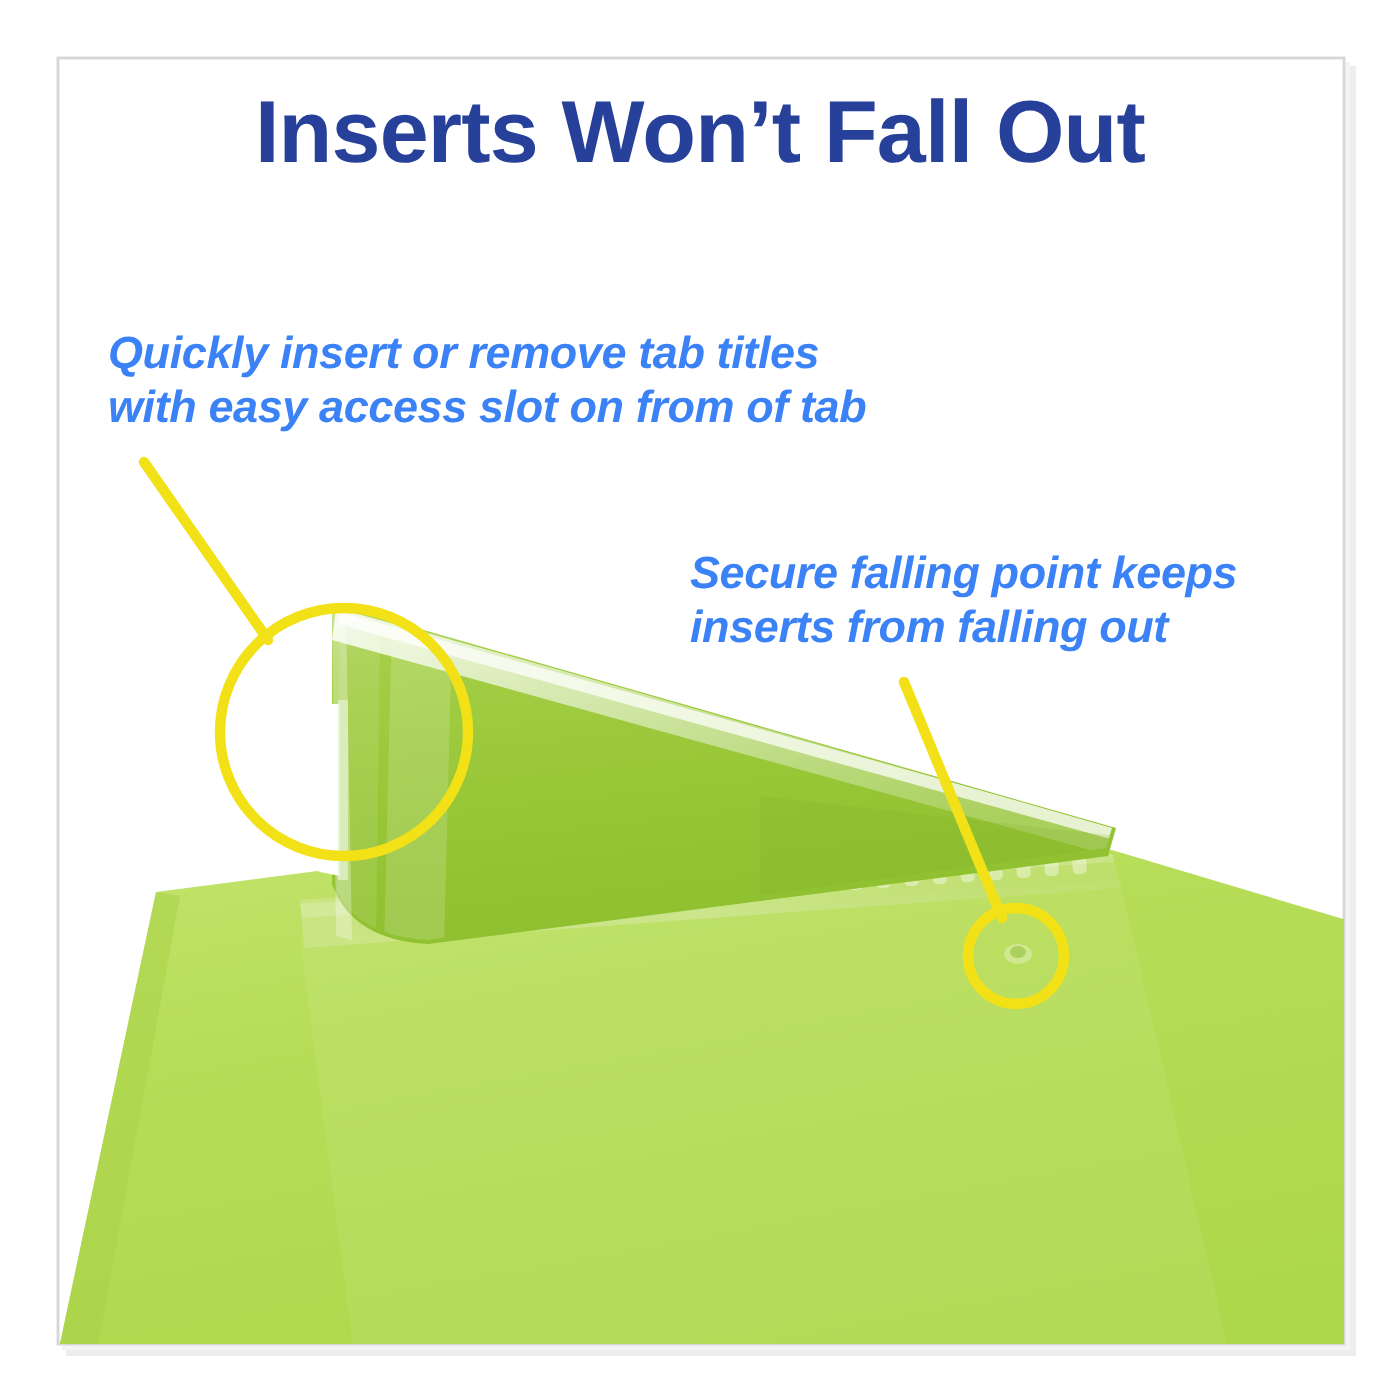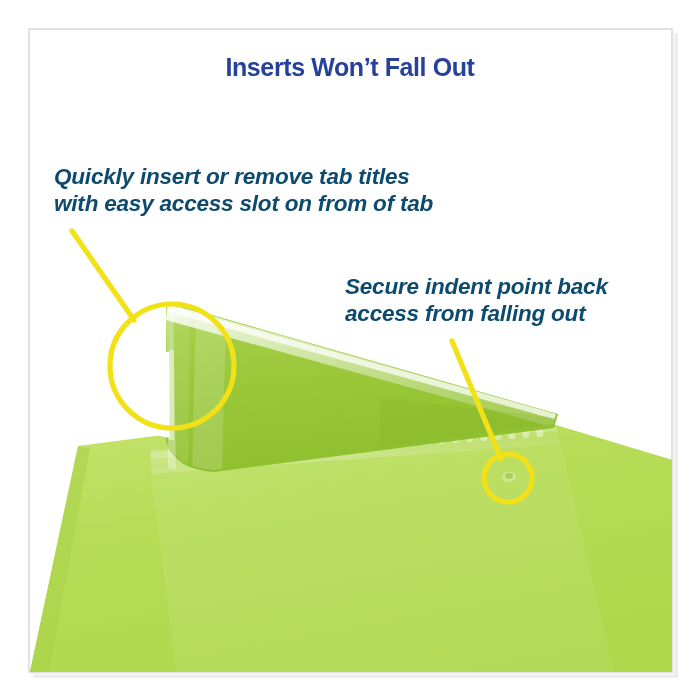--- a/index.html
+++ b/index.html
@@ -34,35 +34,35 @@
     height: 700px;
     pointer-events: none;
   }
   .headline {
     position: absolute;
     left: 0;
     top: 46px;
     width: 700px;
     text-align: center;
     font-family: "Liberation Sans", sans-serif;
-    font-size: 25px;
+    font-size: 44px;
     font-weight: bold;
     letter-spacing: -0.4px;
     color: #27409a;
     line-height: 42px;
     white-space: nowrap;
   }
   .callout {
     position: absolute;
     font-family: "Liberation Sans", sans-serif;
     font-style: italic;
     font-weight: bold;
     font-size: 22.5px;
     line-height: 27px;
-    color: #0c4a6e;
+    color: #3b82f6;
     letter-spacing: -0.2px;
     white-space: nowrap;
   }
   .callout .cline { display: block; }
   #callout-left {
     left: 54px;
     top: 163px;
     text-align: left;
   }
   #callout-right {
@@ -238,18 +238,18 @@
 
   <div class="txt-layer">
     <div class="headline">Inserts Won’t Fall Out</div>
 
     <div class="callout" id="callout-left">
       <span class="cline">Quickly insert or remove tab titles</span>
       <span class="cline">with easy access slot on from of tab</span>
     </div>
 
     <div class="callout" id="callout-right">
-      <span class="cline">Secure indent point back</span>
-      <span class="cline">access from falling out</span>
+      <span class="cline">Secure falling point keeps</span>
+      <span class="cline">inserts from falling out</span>
     </div>
   </div>
 
 </div>
 
 </body></html>

